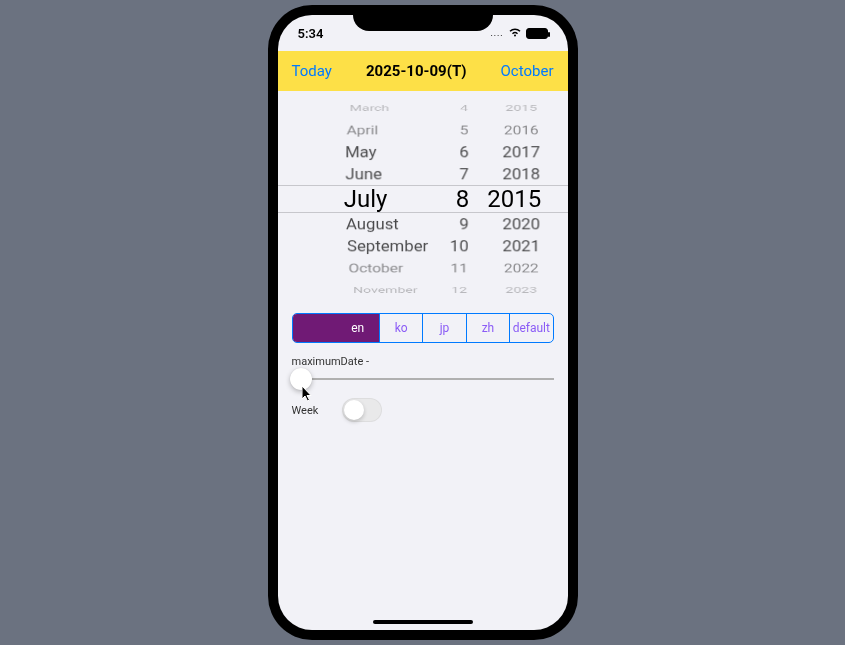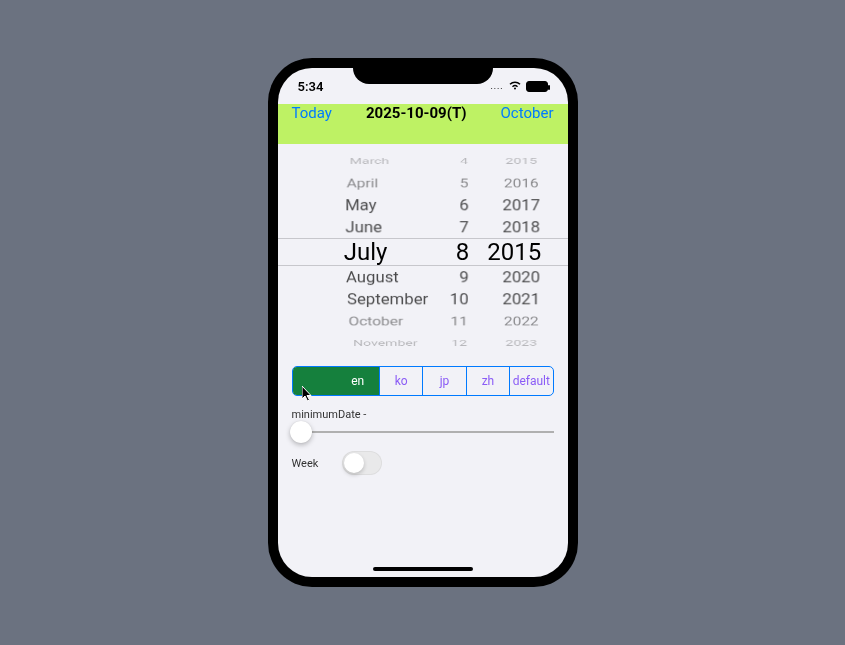--- a/index.html
+++ b/index.html
@@ -8,21 +8,21 @@
     width: 845px;
     height: 645px;
     font-family: -apple-system, BlinkMacSystemFont, "Segoe UI", Roboto, Helvetica, Arial, sans-serif;
     display: flex;
     align-items: center;
     justify-content: center;
     position: relative;
   }
   .phone {
     width: 310px;
-    height: 529px;
+    height: 635px;
     background: #000;
     border-radius: 44px;
     padding: 10px;
     position: relative;
   }
   .screen {
     width: 100%;
     height: 100%;
     background: #f2f2f7;
     border-radius: 34px;
@@ -66,23 +66,24 @@
     position: relative;
     background: #000;
   }
   .battery::after {
     content:""; position:absolute; right:-3px; top:3px;
     width:2px; height:5px; background:#000; border-radius:1px;
   }
   .nav-bar {
     height: 40px;
     display: flex;
+    align-items: center;
     justify-content: space-between;
     padding: 0 14px;
-    background: #bef264;
+    background: #fde047;
   }
   .nav-link { color: #007aff; font-size: 15px; }
   .nav-title { font-size: 15px; font-weight: 700; color: #000; }
 
   .picker-wrap {
     height: 200px;
     margin-top: 8px;
     position: relative;
     overflow: hidden;
     background: #f2f2f7;
@@ -137,21 +138,21 @@
     height: 30px;
   }
   .seg-btn {
     flex: 1;
     font-size: 12px;
     display: flex; align-items:center; justify-content:center;
     color: #8b5cf6;
     border-right: 1px solid #007aff;
   }
   .seg-btn:last-child { border-right: none; }
-  .seg-btn.active { background: #15803d; color: #fff; padding-left: 44px; }
+  .seg-btn.active { background: #701a75; color: #fff; padding-left: 44px; }
 
   .slider-block { margin-top: 12px; }
   .slider-label { font-size: 11px; color: #333; margin-bottom: 6px; display:block; }
   .slider-track {
     height: 2px;
     background: #b0b0b0;
     position: relative;
     margin: 10px 0 4px 0;
   }
   .slider-thumb {
@@ -272,21 +273,21 @@
     <div class="controls">
       <div class="seg">
         <div class="seg-btn active">en</div>
         <div class="seg-btn">ko</div>
         <div class="seg-btn">jp</div>
         <div class="seg-btn">zh</div>
         <div class="seg-btn">default</div>
       </div>
 
       <div class="slider-block">
-        <span class="slider-label">minimumDate -</span>
+        <span class="slider-label">maximumDate -</span>
         <div class="slider-track">
           <div class="slider-thumb"></div>
         </div>
       </div>
 
 
       <div class="switch-row">
         <span class="switch-label">Week</span>
         <div class="switch">
           <div class="switch-knob"></div>

